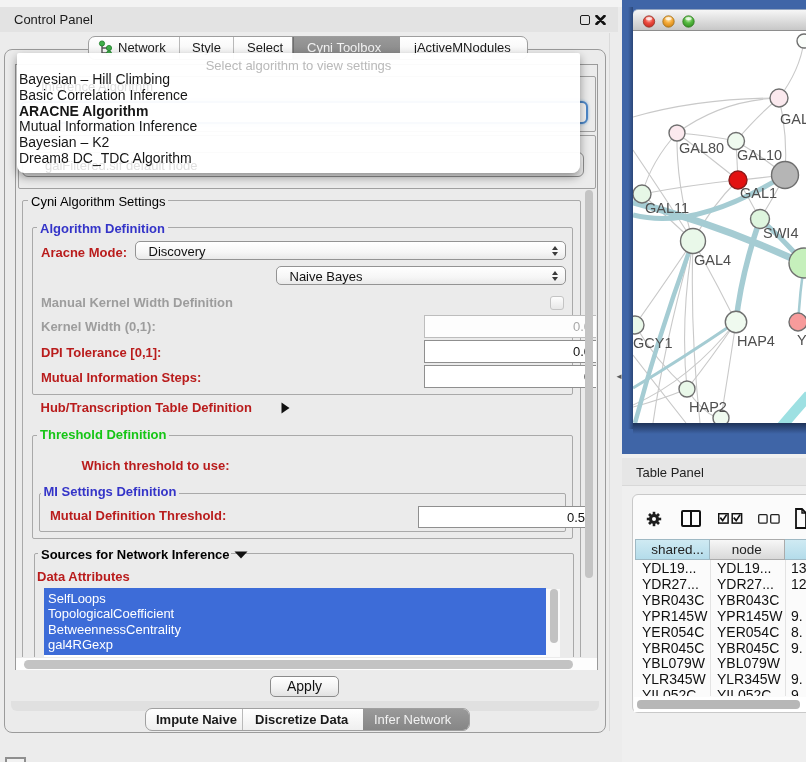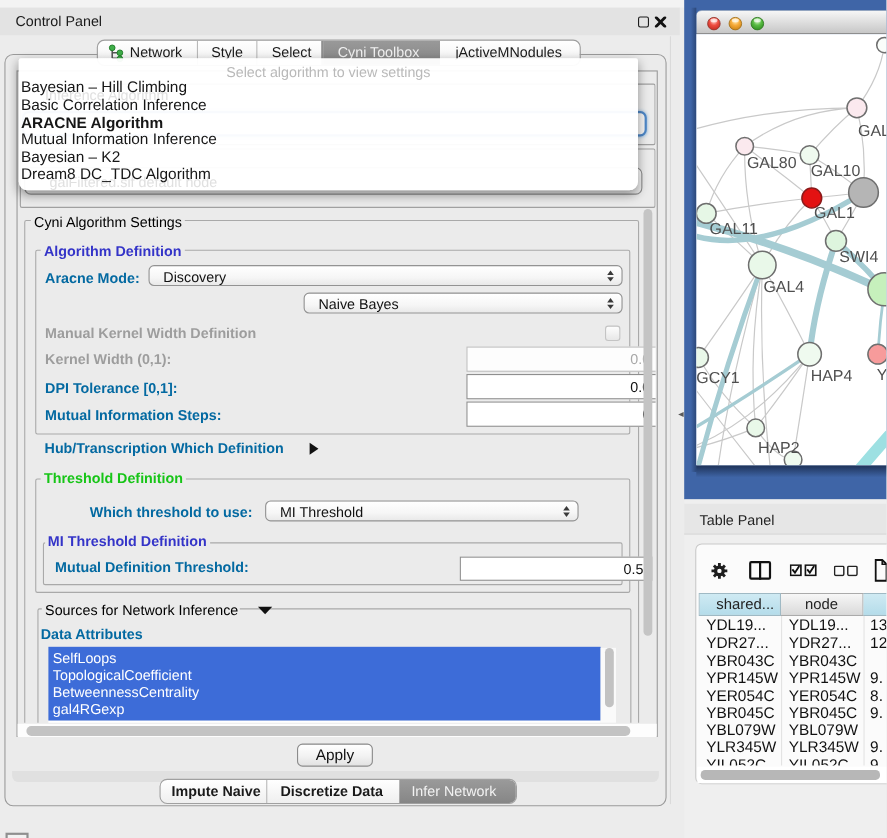--- a/index.html
+++ b/index.html
@@ -1,19 +1,19 @@
 <!DOCTYPE html>
 <html><head>
 <meta charset="utf-8">
 <style>
   html,body{margin:0;padding:0;}
   body{width:806px;height:762px;overflow:hidden;position:relative;
        font-family:"Liberation Sans",sans-serif;background:#ececec;}
   .abs{position:absolute;}
-  .b13{font-size:13px;font-weight:bold;color:#0369a1;}
+  .b13{font-size:13px;font-weight:bold;color:#b91c1c;}
   .n13{font-size:13px;color:#1a1a1a;text-align:right;}
   .fieldset{position:absolute;border:1px solid #a9a9a9;border-radius:2px;}
   .ftitle{position:absolute;background:#ebebeb;padding:0 3px;font-size:13px;font-weight:bold;line-height:13px;}
   .combo{position:absolute;border:1px solid #939393;border-radius:5px;
          background:linear-gradient(#ffffff,#f6f6f6 60%,#e9e9e9);
          font-size:13px;color:#111;}
   .combo .ctext{position:absolute;left:13px;top:3px;line-height:14px;}
   .arrows{position:absolute;right:6px;top:4px;width:7px;}
   .arrows i{display:block;width:0;height:0;border-left:3.2px solid transparent;border-right:3.2px solid transparent;}
   .arrows .up{border-bottom:4.2px solid #3a3a3a;margin-bottom:2.2px;}
@@ -82,47 +82,40 @@
   <div class="abs b13" style="left:25px;top:281px;line-height:13px;">DPI Tolerance [0,1]:</div>
   <div class="tin" style="left:408px;top:275px;width:141px;height:21px;">
       <div>0.0</div>
     </div>
 
   <div class="abs b13" style="left:25px;top:306px;line-height:13px;">Mutual Information Steps:</div>
   <div class="tin" style="left:408px;top:300px;width:141px;height:21px;">
       <div>6</div>
     </div>
 
-  <div class="abs b13" style="left:24.5px;top:336px;line-height:14px;">Hub/Transcription Which Definition</div>
+  <div class="abs b13" style="left:24.5px;top:336px;line-height:14px;">Hub/Transcription Table Definition</div>
   <svg class="abs" style="left:264px;top:336.5px;" width="10" height="12" viewBox="0 0 10 12">
       <path d="M1.5 0.5 L9.5 6 L1.5 11.5 Z" fill="#111"></path>
     </svg>
 
   <div class="fieldset" style="left:16px;top:370px;width:539px;height:102px;"></div>
   <div class="ftitle" style="left:21px;top:363px;color:#16c516;">Threshold Definition</div>
 
   <div class="abs b13" style="left:65.5px;top:393.5px;line-height:13px;">Which threshold to use:</div>
-  <div class="combo" style="left:224.5px;top:390px;width:283px;height:17px;">
-      <div class="ctext">MI Threshold</div>
-      <div class="arrows">
-        <i class="up"></i>
-        <i class="dn"></i>
-      </div>
-    </div>
 
   <div class="fieldset" style="left:23px;top:428px;width:525px;height:37px;"></div>
-  <div class="ftitle" style="left:24.5px;top:419.5px;color:#3434c8;">MI Threshold Definition</div>
+  <div class="ftitle" style="left:24.5px;top:419.5px;color:#3434c8;">MI Settings Definition</div>
 
   <div class="abs b13" style="left:34px;top:443.5px;line-height:13px;">Mutual Definition Threshold:</div>
   <div class="tin" style="left:402px;top:441px;width:141px;height:20px;">
       <div>0.5</div>
     </div>
 
   <div class="fieldset" style="left:17.5px;top:488px;width:538px;height:184px;"></div>
-  <div class="ftitle" style="left:22px;top:482.5px;font-weight:normal;background:#ebebeb;padding-right:1px;">Sources for Network Inference</div>
+  <div class="ftitle" style="left:22px;top:482.5px;font-weight:bold;background:#ebebeb;padding-right:1px;">Sources for Network Inference</div>
   <svg class="abs" style="left:218px;top:486px;" width="14" height="8" viewBox="0 0 14 8">
       <path d="M0.5 0.5 L13.5 0.5 L7 7.5 Z" fill="#111"></path>
     </svg>
 
   <div class="abs b13" style="left:21px;top:504.5px;line-height:13px;">Data Attributes</div>
 
   <div class="abs" style="left:28px;top:590px;width:502px;height:3px;background:#ffffff;"></div>
   <div class="abs" style="left:28px;top:523px;width:502px;height:67px;background:#3d6cd8;overflow:hidden;">
     <div style="color:#fff;font-size:13px;line-height:15.6px;padding:2.5px 0 0 4px;">SelfLoops<br>TopologicalCoefficient<br>BetweennessCentrality<br>gal4RGexp</div>
   </div>

